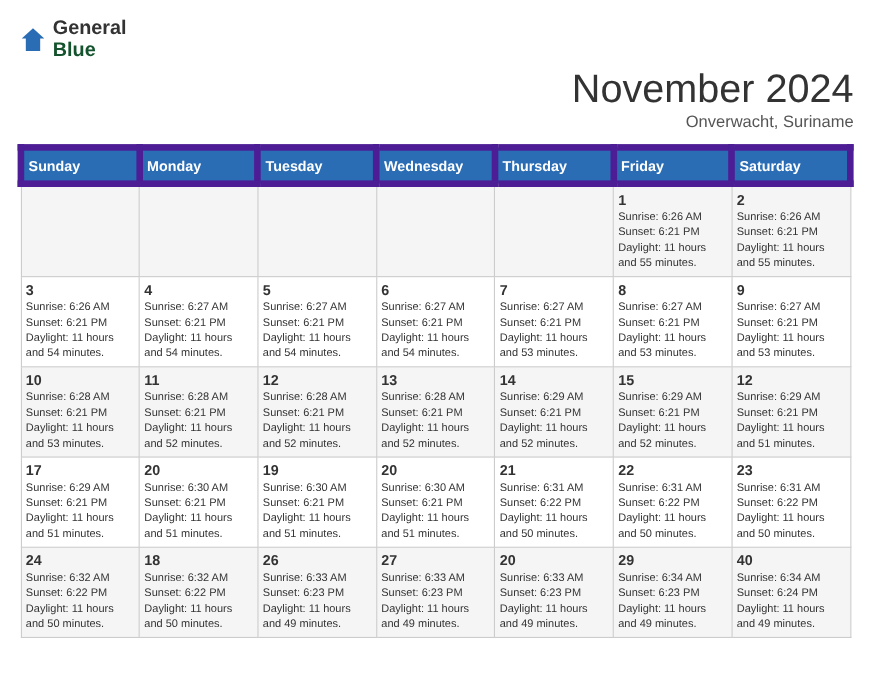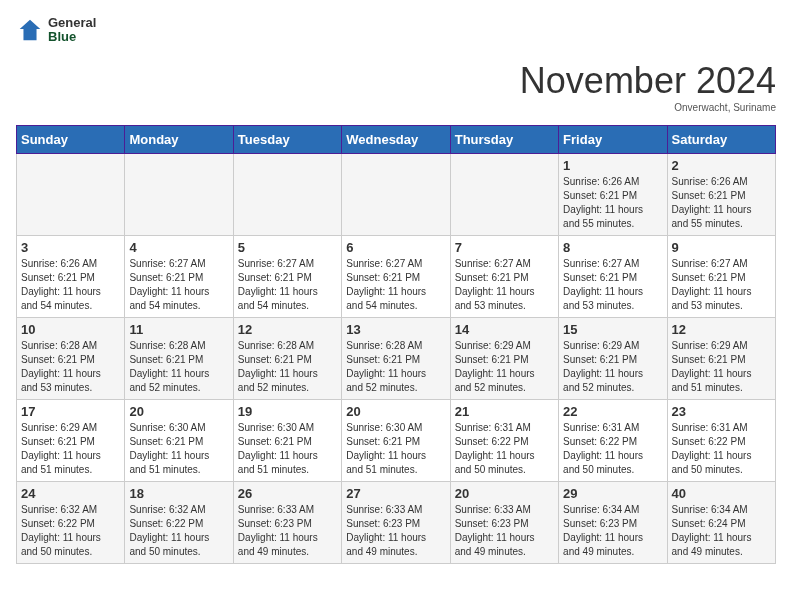--- a/index.html
+++ b/index.html
@@ -15,56 +15,56 @@
       justify-content: space-between;
       align-items: flex-start;
       margin-bottom: 12px;
     }
     .logo {
       display: flex;
       align-items: center;
       gap: 4px;
     }
     .logo-text {
-      font-size: 13px;
+      font-size: 18px;
       font-weight: bold;
       line-height: 1.1;
     }
     .logo-general { color: #333; }
     .logo-blue { color: #14532d; text-align: center; }
     .logo-icon {
       width: 28px;
       height: 28px;
     }
     .title-block {
       text-align: right;
       margin-top: 44px;
     }
     .month-title {
       font-size: 36px;
       color: #333;
       font-weight: normal;
     }
     .subtitle {
-      font-size: 10px;
+      font-size: 15px;
       color: #555;
     }
     table {
       width: 100%;
       border-collapse: collapse;
       table-layout: fixed;
     }
     thead tr th {
       background: #2a6db5;
       color: #fff;
       font-size: 13px;
       font-weight: bold;
       padding: 6px 4px;
       text-align: left;
-      border: 1px solid #4c1d95;
+      border: 6px solid #4c1d95;
     }
     tbody tr td {
       border: 1px solid #ccc;
       vertical-align: top;
       padding: 4px 4px;
       font-size: 10.5px;
       color: #333;
       background: #fff;
       height: 80px;
     }

